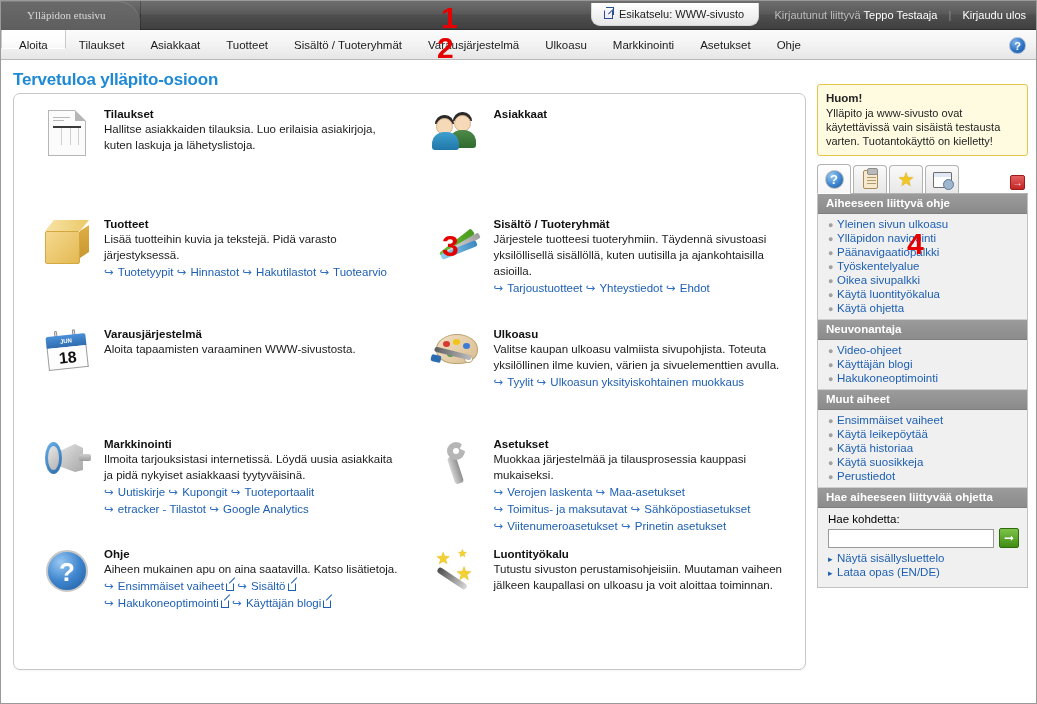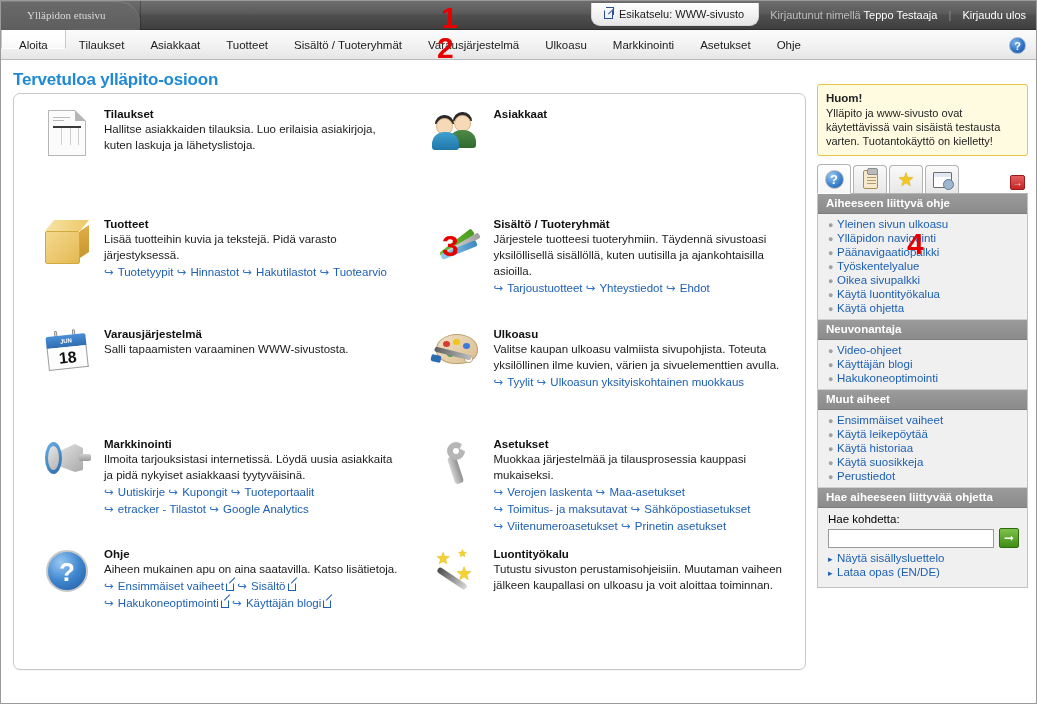--- a/index.html
+++ b/index.html
@@ -338,21 +338,21 @@
 
   <div class="topbar">
     <div class="brandtab">Ylläpidon etusivu</div>
 
     <div class="preview-btn">
       <span class="ext-ico"></span>
       <span>Esikatselu: WWW-sivusto</span>
     </div>
 
     <div class="login-info">
-      <span>Kirjautunut nimellä</span>
+      <span>Kirjautunut liittyvä</span>
       <span class="uname">Teppo Testaaja</span>
       <span class="sep">|</span>
       <a href="#">Kirjaudu ulos</a>
     </div>
   </div>
 
   <div class="navbar">
     <div class="navtabs" id="navtabs">
         <div class="navtab active"><span>Aloita</span></div>
         <div class="navtab"><span>Tilaukset</span></div>
@@ -451,21 +451,21 @@
                   <div class="ico-cal">
                     <div class="cal-ring" style="left:11px"></div>
                     <div class="cal-ring" style="left:29px"></div>
                     <div class="cal-top">JUN</div>
                     <div class="cal-bot">18</div>
                   </div>
                 </div>
               </div>
               <div class="tx">
                 <h3>Varausjärjestelmä</h3>
-                <p>Salli tapaamisten varaaminen WWW-sivustosta.</p>
+                <p>Aloita tapaamisten varaaminen WWW-sivustosta.</p>
               </div>
             </div>
             <div class="cell" style="height: 110px;">
               <div class="ic">
                 <div class="ico">
                   <div class="ico-pal">
                     <div class="pal-body"></div>
                     <div class="pal-hole"></div>
                     <div class="pal-dot" style="left:11px;top:11px;background:#d63b2e"></div>
                     <div class="pal-dot" style="left:21px;top:9px;background:#f0c419"></div>

